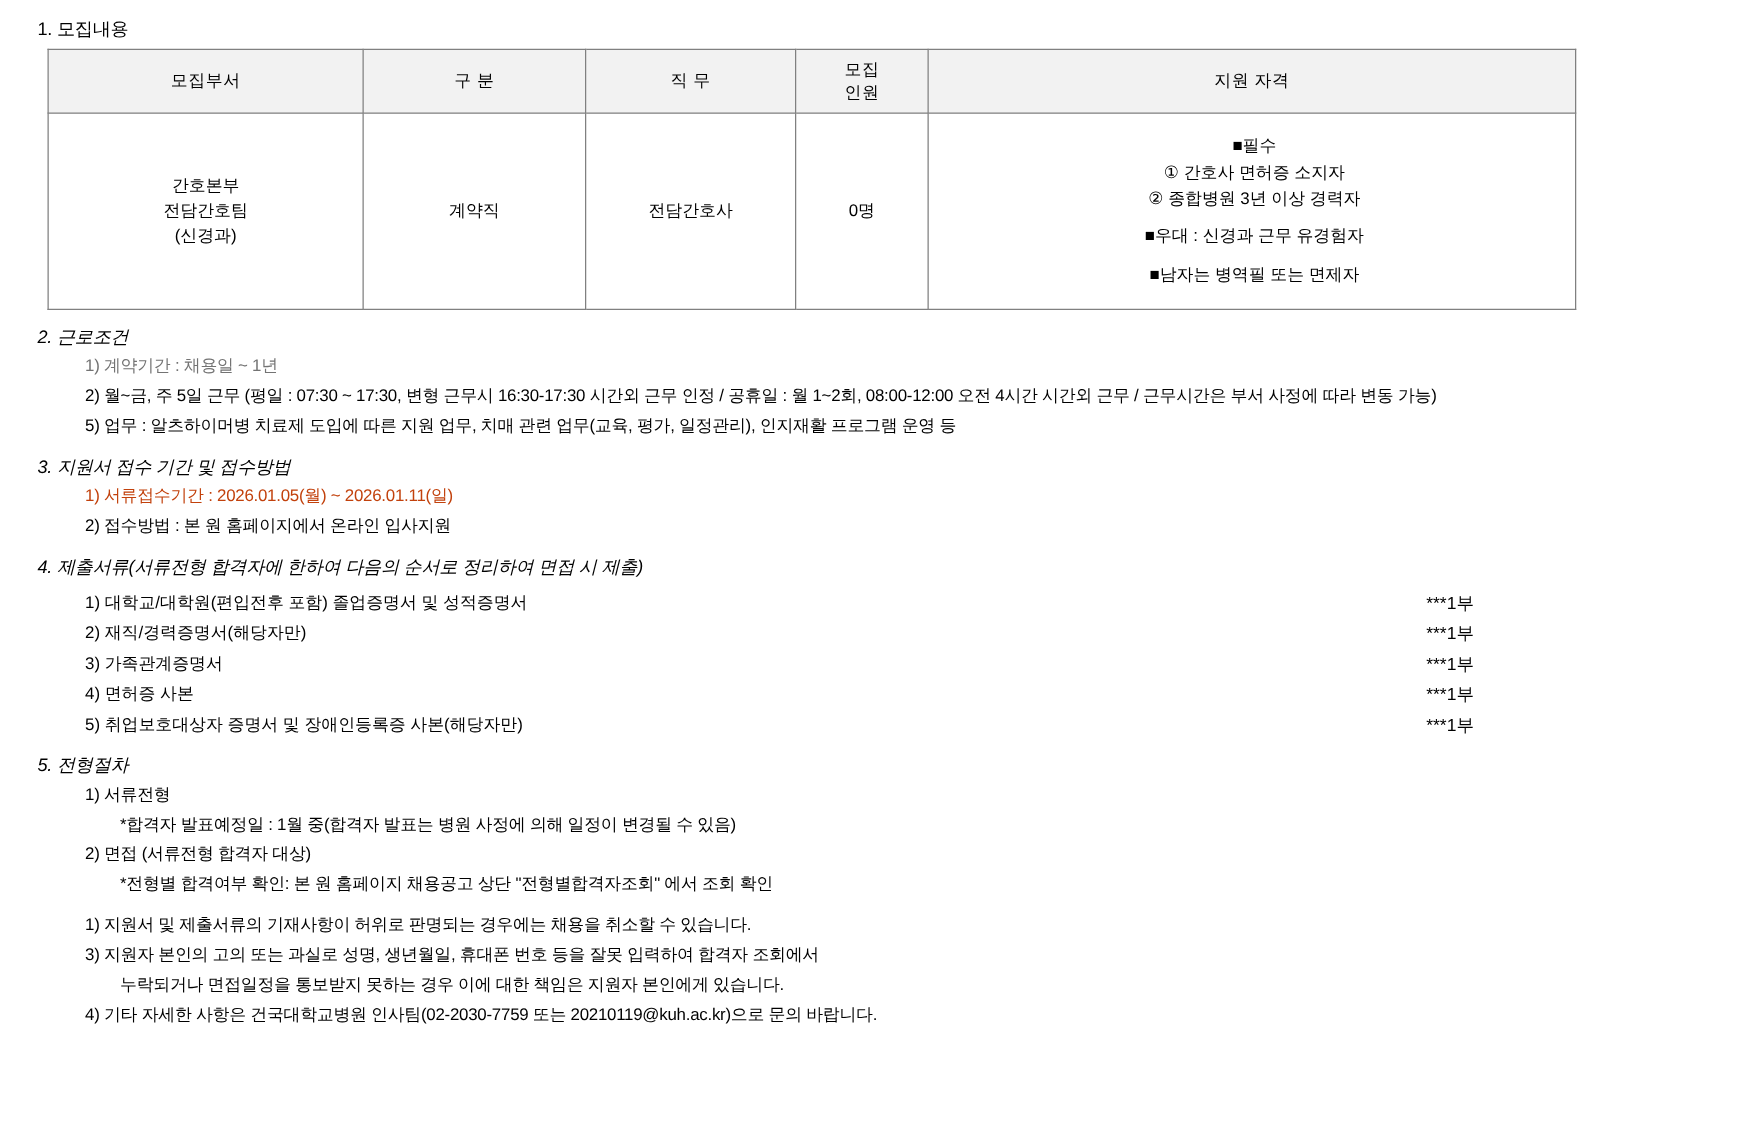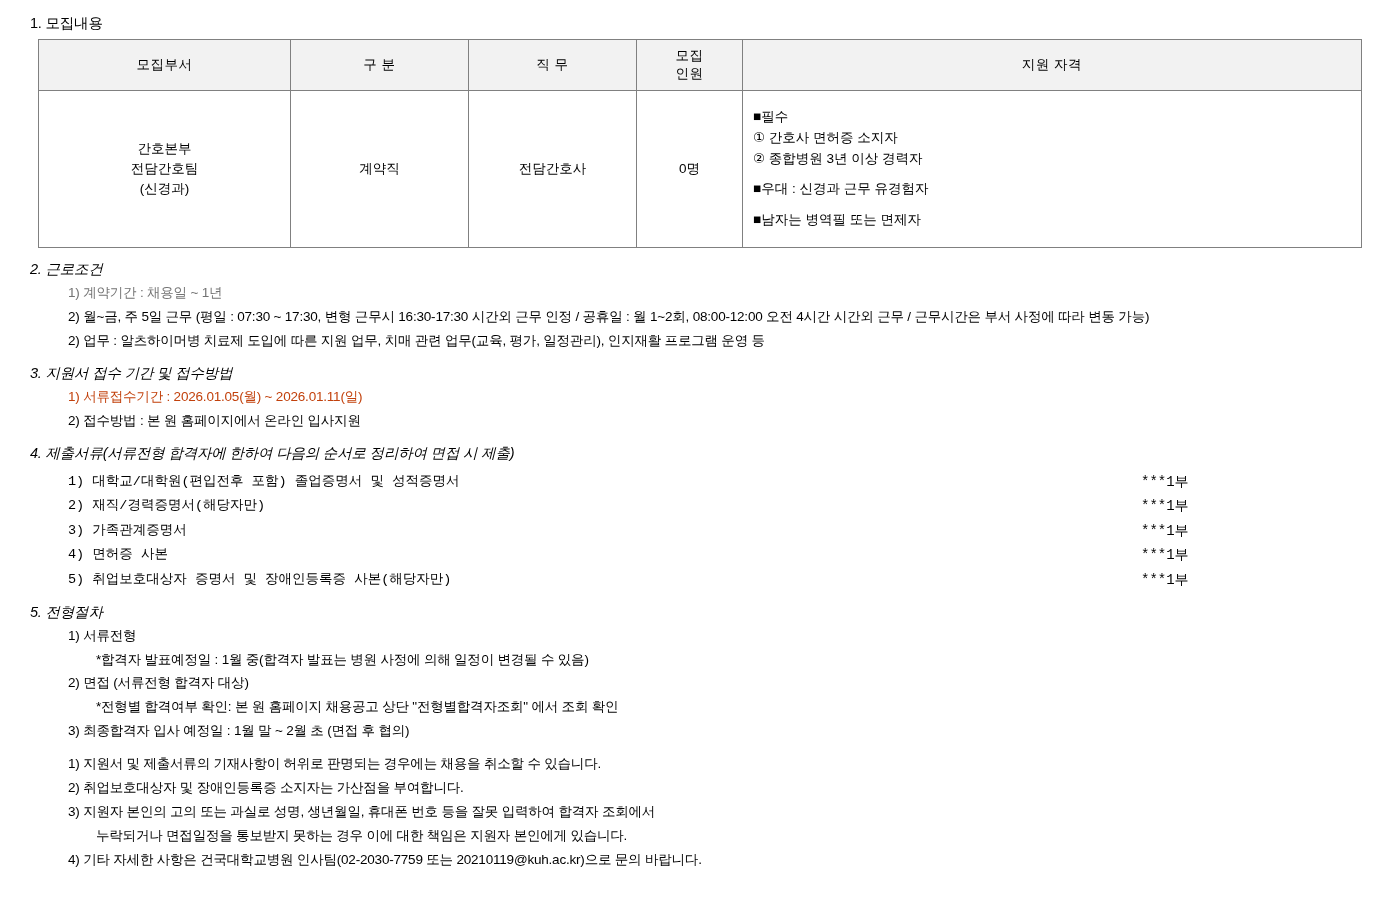--- a/index.html
+++ b/index.html
@@ -22,21 +22,21 @@
     box-sizing: border-box;
   }
   .section-title {
     font-size: 14.5px;
     margin: 6px 0 6px 4px;
     letter-spacing: -0.2px;
   }
   
   table.recruit {
     border-collapse: collapse;
-    width: 1324px;
+    width: 1223px;
     margin: 4px 0 0 12px;
     table-layout: fixed;
     border-radius: 10px;
   }
   table.recruit th {
     background: #f2f2f2;
     border: 1px solid #808080;
     font-weight: normal;
     font-size: 13.5px;
     height: 48px;
@@ -46,21 +46,21 @@
   }
   table.recruit td {
     border: 1px solid #808080;
     font-size: 13.5px;
     text-align: center;
     vertical-align: middle;
     height: 148px;
     padding: 4px 6px;
   }
   table.recruit td.qual {
-    text-align: left;
+    text-align: center;
     vertical-align: middle;
     padding-left: 10px;
     line-height: 1.55;
     margin-left: 20px;
   }
   .qual-block { margin-bottom: 10px; }
   .qual-block:last-child { margin-bottom: 0; }
   .qual-line { white-space: nowrap; }
   .dept-cell div { line-height: 1.5; }
 
@@ -87,21 +87,20 @@
     letter-spacing: -0.2px;
   }
   .red { color: #737373; }
   .gray { color: #c2410c; }
   .doc-row {
     position: relative;
     padding-left: 42px;
     margin: 0 0 3px 0;
     font-size: 13.5px;
     line-height: 1.6;
-    font-family: Liberation Mono, monospace;
   }
   .doc-row .copies {
     position: absolute;
     left: 1115px;
     top: 0;
     font-size: 14px;
   }
   .spacer-small { height: 4px; }
 </style>
 </head>
@@ -151,21 +150,21 @@
           <div class="qual-block">■남자는 병역필 또는 면제자</div>
         </td>
       </tr>
     </tbody>
   </table>
 
   <div class="block">
     <div class="lvl1">2. 근로조건</div>
     <div class="lvl2 red">1) 계약기간 : 채용일 ~ 1년</div>
     <div class="lvl2">2) 월~금, 주 5일 근무 (평일 : 07:30 ~ 17:30, 변형 근무시 16:30-17:30 시간외 근무 인정 / 공휴일 : 월 1~2회,  08:00-12:00 오전 4시간 시간외 근무 / 근무시간은 부서 사정에 따라 변동 가능)</div>
-    <div class="lvl2">2) 업무 : 알츠하이머병 치료제 도입에 따른 지원 업무, 치매 관련 업무(교육, 평가, 일정관리), 인지재활 프로그램 운영 등</div>
+    <div class="lvl2">5) 업무 : 알츠하이머병 치료제 도입에 따른 지원 업무, 치매 관련 업무(교육, 평가, 일정관리), 인지재활 프로그램 운영 등</div>
   </div>
 
   <div class="block">
     <div class="lvl1">3. 지원서 접수 기간 및 접수방법</div>
     <div class="lvl2 gray">1) 서류접수기간 : 2026.01.05(월) ~ 2026.01.11(일)</div>
     <div class="lvl2">2) 접수방법 : 본 원 홈페이지에서 온라인 입사지원</div>
   </div>
 
   <div class="block">
     <div class="lvl1">4. 제출서류(서류전형 합격자에 한하여 다음의 순서로 정리하여 면접 시 제출)</div>
@@ -191,24 +190,22 @@
       <span class="copies">***1부</span>
     </div>
   </div>
 
   <div class="block">
     <div class="lvl1">5. 전형절차</div>
     <div class="lvl2">1) 서류전형</div>
     <div class="lvl3">*합격자 발표예정일 : 1월 중(합격자 발표는 병원 사정에 의해 일정이 변경될 수 있음)</div>
     <div class="lvl2">2) 면접 (서류전형 합격자 대상)</div>
     <div class="lvl3">*전형별 합격여부 확인: 본 원 홈페이지 채용공고 상단 "전형별합격자조회" 에서 조회 확인</div>
-    <div class="lvl2">3) 최종합격자 입사 예정일 : 1월 말 ~ 2월 초 (면접 후 협의)</div>
   </div>
 
   <div class="block">
     <div class="lvl2">1) 지원서 및 제출서류의 기재사항이 허위로 판명되는 경우에는 채용을 취소할 수 있습니다.</div>
-    <div class="lvl2">2) 취업보호대상자 및 장애인등록증 소지자는 가산점을 부여합니다.</div>
     <div class="lvl2">3) 지원자 본인의 고의 또는 과실로 성명, 생년월일, 휴대폰 번호 등을 잘못 입력하여 합격자 조회에서</div>
     <div class="lvl3">누락되거나 면접일정을 통보받지 못하는 경우 이에 대한 책임은 지원자 본인에게 있습니다.</div>
     <div class="lvl2">4) 기타 자세한 사항은 건국대학교병원 인사팀(02-2030-7759 또는 20210119@kuh.ac.kr)으로 문의 바랍니다.</div>
   </div>
 
 </div>
 
 </body></html>

